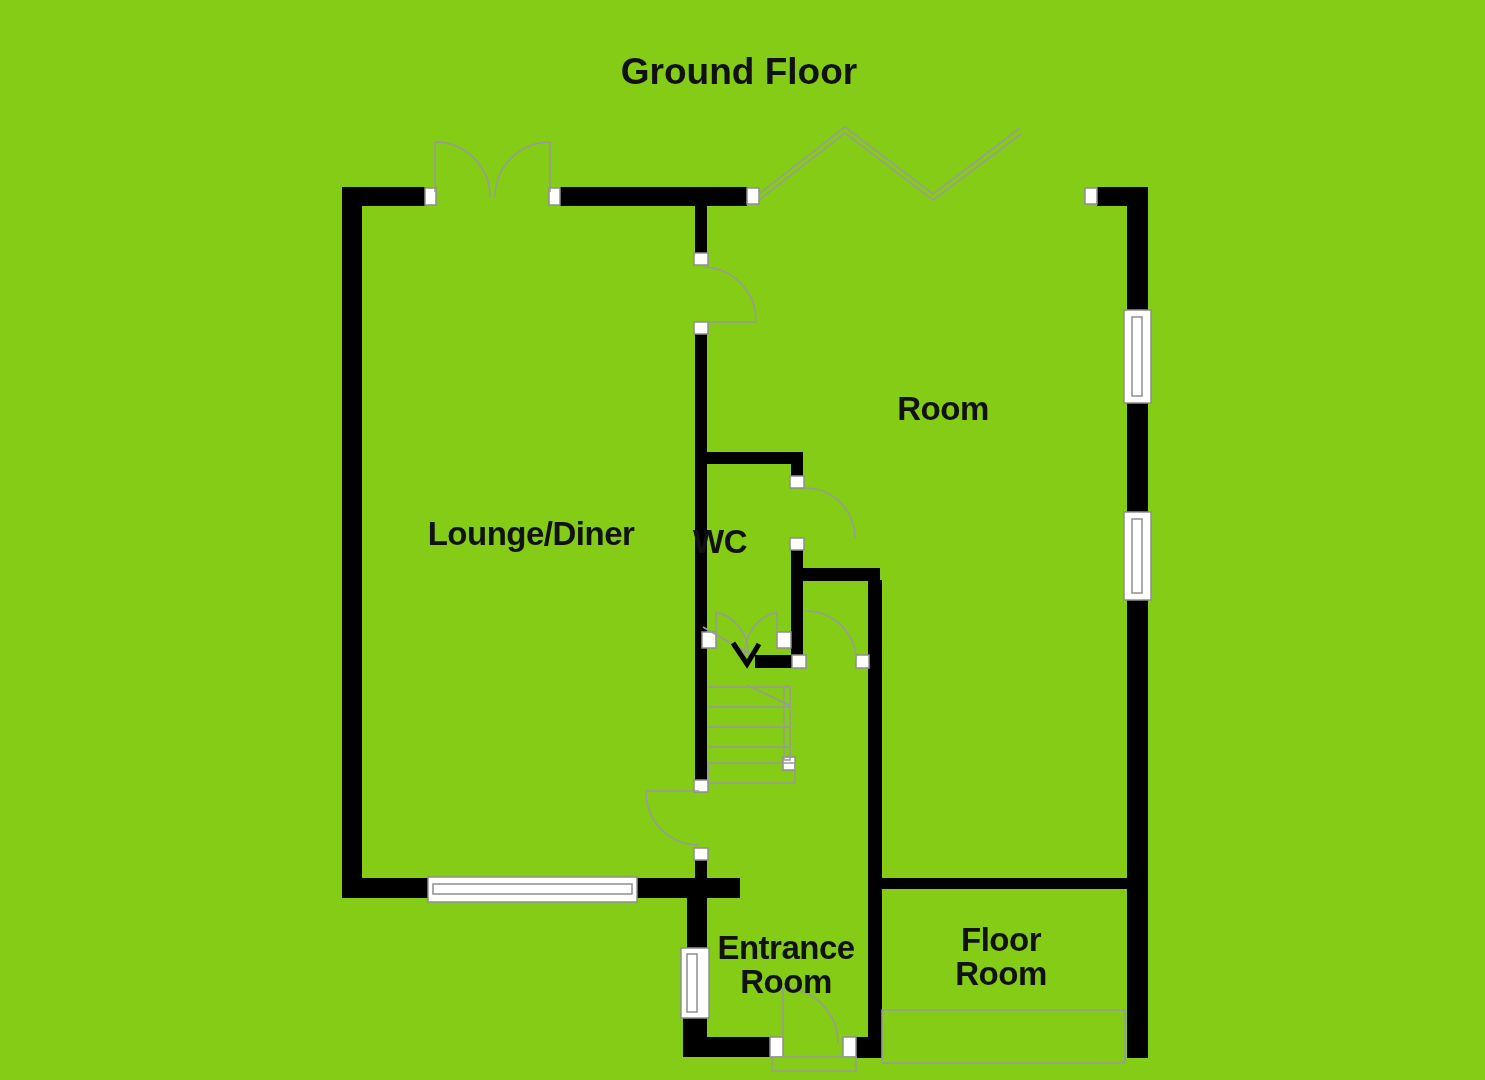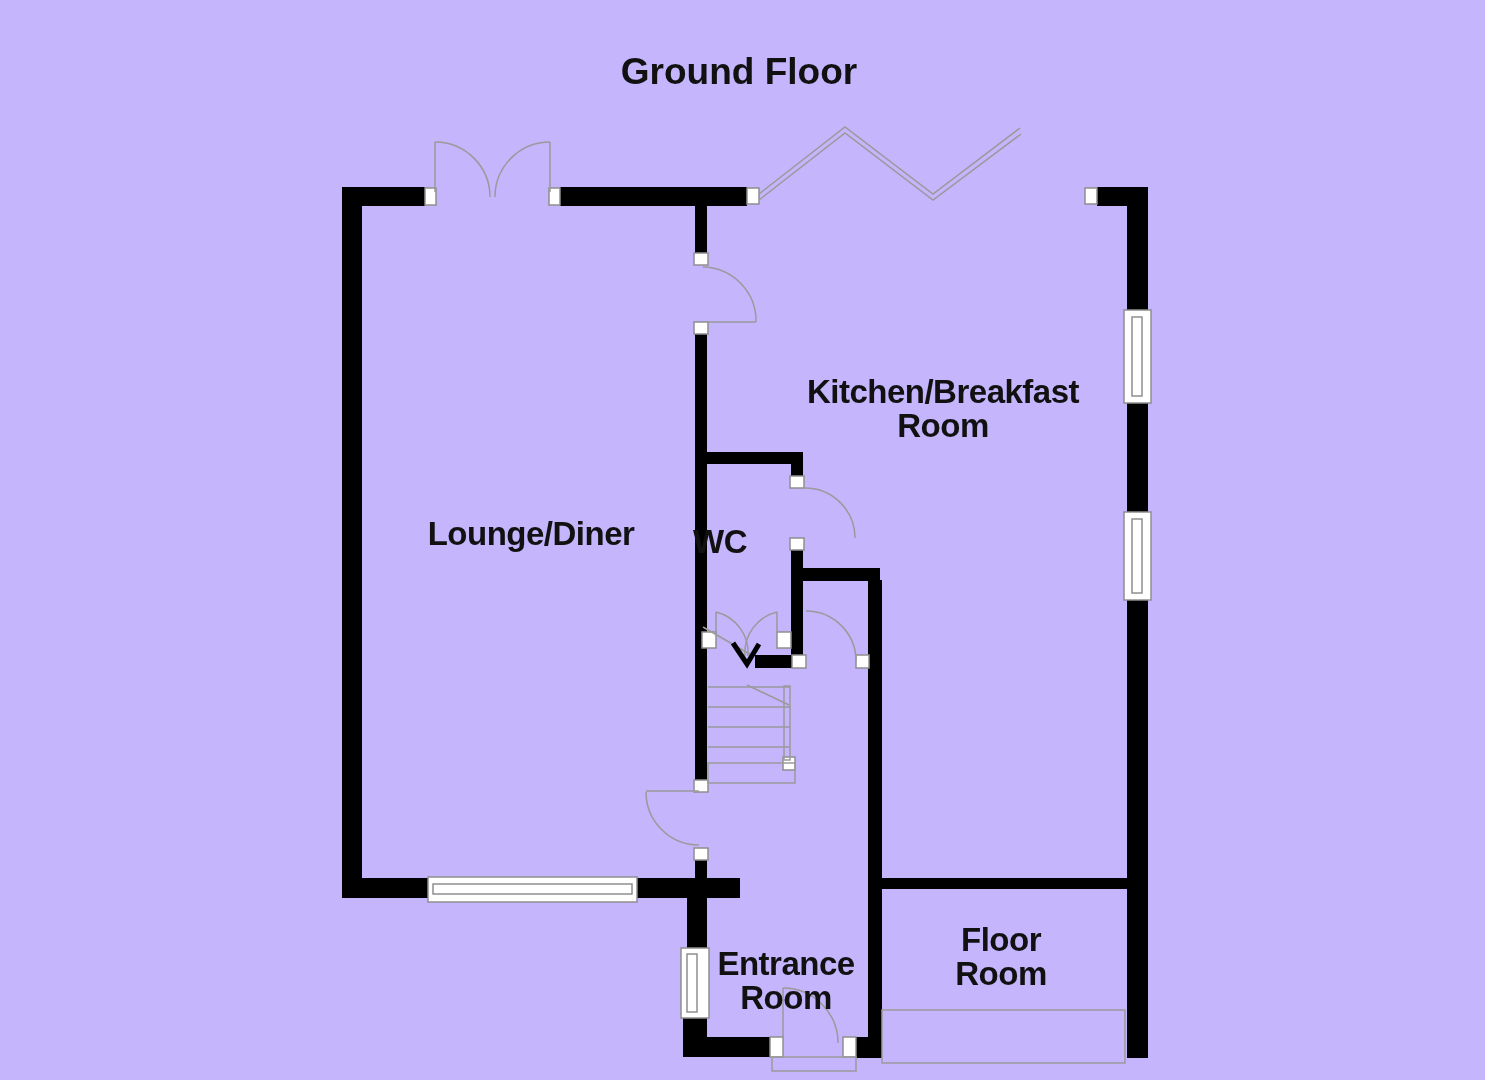--- a/index.html
+++ b/index.html
@@ -1,16 +1,16 @@
 <!DOCTYPE html>
 <html><head>
 <meta charset="utf-8">
 <style>
   html,body{margin:0;padding:0;background:#fff;}
-  #stage{position:relative;width:1485px;height:1080px;background:#c4b5fd;overflow:hidden;
+  #stage{position:relative;width:1485px;height:1080px;background:#84cc16;overflow:hidden;
          font-family:"Liberation Sans", sans-serif;}
   .title{position:absolute;left:739px;top:72px;transform:translate(-50%,-50%);
          font-weight:bold;font-size:37px;color:#111;white-space:nowrap;}
   .room-label{position:absolute;transform:translate(-50%,-50%);font-weight:bold;
          font-size:33px;letter-spacing:-0.5px;color:#111;white-space:nowrap;
          text-align:center;line-height:34px;}
   svg{position:absolute;left:0;top:0;}
   .wall{fill:#000;stroke:none;}
   .jamb{fill:#fff;stroke:#8f8f8f;stroke-width:1.5;}
   .win-outer{fill:#fff;stroke:#8f8f8f;stroke-width:1.5;}
@@ -158,29 +158,28 @@
     </g>
   </svg>
 
   <div class="title">Ground Floor</div>
 
   <div class="room-label" style="left:531px;top:534px;">
     <div>Lounge/Diner</div>
   </div>
 
   <div class="room-label" style="left:943px;top:409px;">
-    <div>Kitchen/Breakfast</div>
     <div>Room</div>
   </div>
 
   <div class="room-label" style="left:720px;top:542px;">
     <div>WC</div>
   </div>
 
-  <div class="room-label" style="left:786px;top:965px;margin-top:16px;">
+  <div class="room-label" style="left:786px;top:965px;">
     <div>Entrance</div>
     <div>Room</div>
   </div>
 
   <div class="room-label" style="left:1001px;top:957px;">
     <div>Floor</div>
     <div>Room</div>
   </div>
 
 </div>

